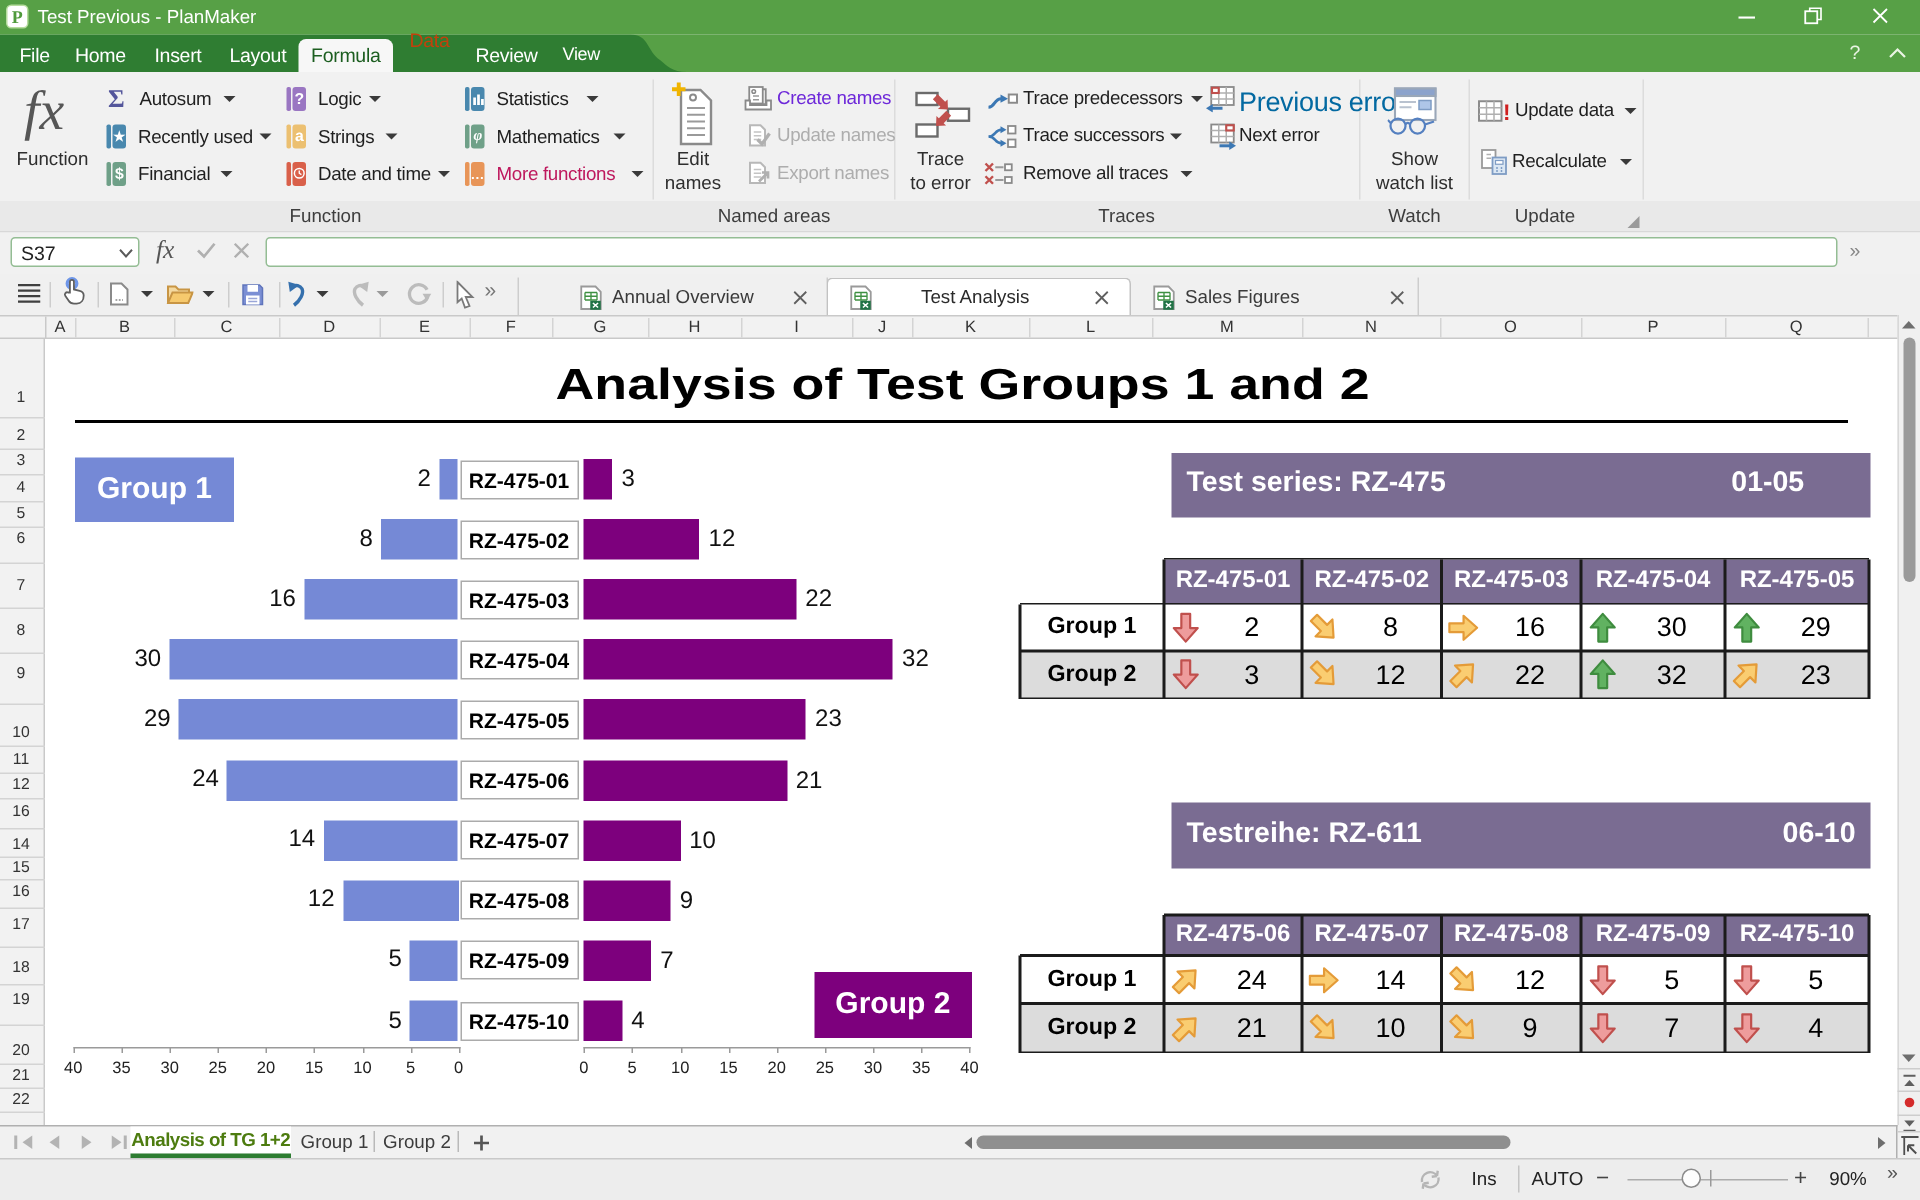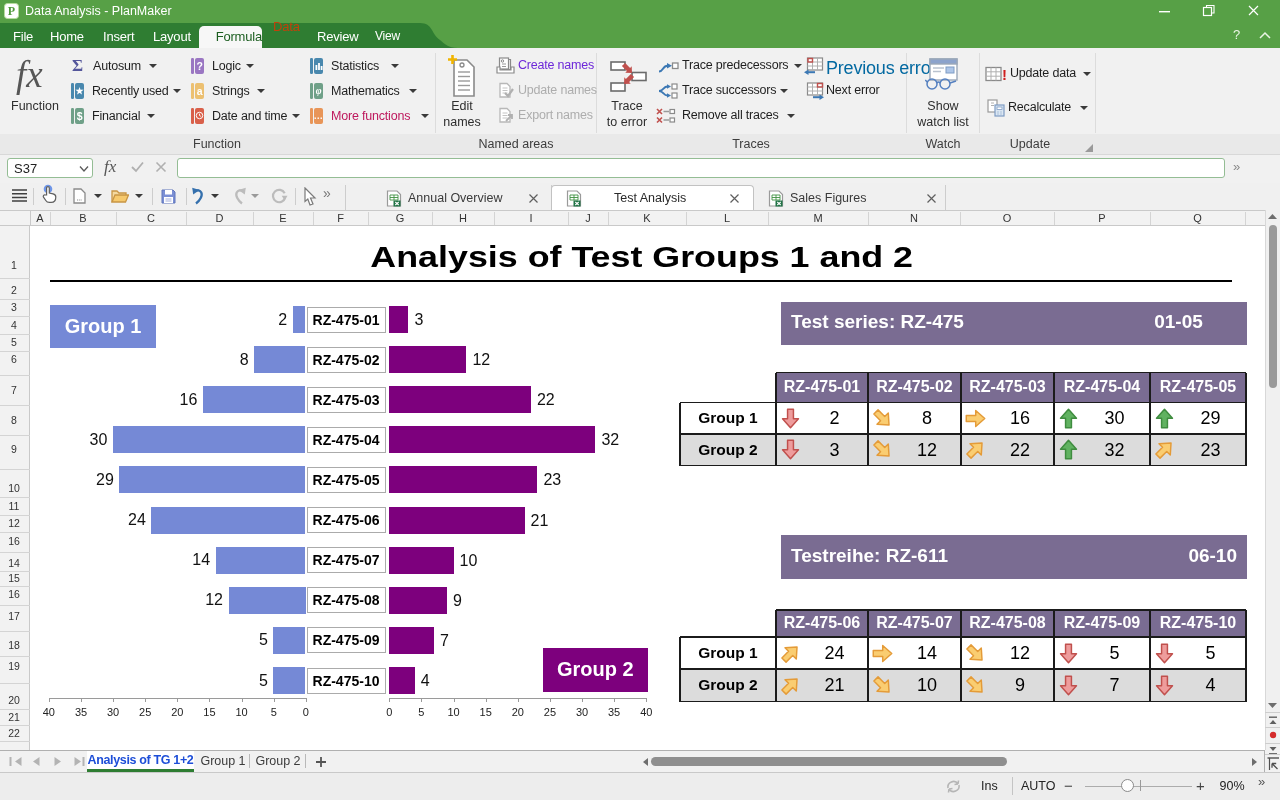--- a/index.html
+++ b/index.html
@@ -14,38 +14,38 @@
 .ic .q{position:absolute;left:4px;top:0;width:9px;height:16px;border-radius:2px;color:#fff;font-weight:bold;font-size:10.5px;display:flex;align-items:center;justify-content:center}
 .seprib{position:absolute;width:1px;background:#dcdcdc;top:53px;height:80px}
 .glabel{position:absolute;top:134px;height:20px;line-height:20px;font-size:12.5px;color:#3d3d3d;text-align:center}
 .vline{position:absolute;width:1px;background:#cdcdcd}
 .hline{position:absolute;height:1px;background:#cdcdcd}
 </style></head><body>
 
 <div class="a" style="left:0;top:0;width:1280px;height:23px;background:#57a046"></div>
 <div class="a" style="left:4px;top:3px;width:15px;height:16px;background:#fff;border-radius:3.5px;border:1.5px solid #b6dc9e"></div>
 <div class="tx" style="left:4px;top:3px;width:15px;height:16px;color:#4f9a3b;font-weight:bold;font-family:'Liberation Serif',serif;font-size:12px;text-align:center;line-height:16px">P</div>
-<div class="tx" style="left:25px;top:4px;font-size:12.5px;color:#fff">Data Analysis - PlanMaker</div>
+<div class="tx" style="left:25px;top:4px;font-size:12.5px;color:#fff">Test Previous - PlanMaker</div>
 <svg class="a" style="left:1150px;top:0" width="130" height="23" viewBox="0 0 130 23">
  <rect x="9" y="11" width="11" height="1.4" fill="#fff"></rect>
  <rect x="53.5" y="7.5" width="8" height="8" fill="none" stroke="#fff" stroke-width="1.2"></rect>
  <path d="M56.5 7.5 V5.5 H64 V13 H62" fill="none" stroke="#fff" stroke-width="1.1"></path>
  <path d="M99 6 l9 9 M108 6 l-9 9" stroke="#fff" stroke-width="1.2"></path>
 </svg>
 
 <div class="a" style="left:0;top:23px;width:1280px;height:25px;background:#57a046"></div>
 <svg class="a" style="left:0;top:23px" width="470" height="25" viewBox="0 0 470 25">
  <path d="M0,0 H420 C433,0 431,11 440,17 C445,21 448,25 458,25 H0 Z" fill="#2f7d32"></path>
 </svg>
 <div class="tx" style="left:13px;top:29px;font-size:13px;letter-spacing:-0.2px;color:#fff">File</div>
 <div class="tx" style="left:50px;top:29px;font-size:13px;letter-spacing:-0.2px;color:#fff">Home</div>
 <div class="tx" style="left:103px;top:29px;font-size:13px;letter-spacing:-0.2px;color:#fff">Insert</div>
 <div class="tx" style="left:153px;top:29px;font-size:13px;letter-spacing:-0.2px;color:#fff">Layout</div>
 <div class="a" style="left:199px;top:26px;width:63px;height:22px;background:#f7f7f7;border-radius:5px 5px 0 0"></div>
-<div class="tx" style="left:199px;top:29px;width:63px;text-align:right;font-size:13px;letter-spacing:-0.2px;color:#1c5e20;">Formula</div>
+<div class="tx" style="left:199px;top:29px;width:63px;text-align:center;font-size:13px;letter-spacing:-0.2px;color:#1c5e20;">Formula</div>
 <div class="tx" style="left:273px;top:19px;font-size:13px;letter-spacing:-0.2px;color:#c2410c">Data</div>
 <div class="tx" style="left:317px;top:29px;font-size:13px;letter-spacing:-0.2px;color:#fff">Review</div>
 <div class="tx" style="left:375px;top:29px;font-size:12px;letter-spacing:-0.2px;color:#fff">View</div>
 <div class="tx" style="left:1233px;top:27px;font-size:13px;color:#eaf4e4">?</div>
 <svg class="a" style="left:1258px;top:31px" width="14" height="9" viewBox="0 0 14 9">
     <path d="M2 7 L7 2 L12 7" fill="none" stroke="#eaf4e4" stroke-width="1.5"></path>
   </svg>
 
 <div class="a" style="left:0;top:48px;width:1280px;height:86px;background:#f1f1f1"></div>
 <div class="a" style="left:0;top:134px;width:1280px;height:20px;background:#e9e9e9"></div>
@@ -738,21 +738,21 @@
   <rect x="1.5" y="1" width="2" height="9"></rect>
       <path d="M13.5 1 V10 L7 5.5 Z"></path>
   <path d="M31.5 1 V10 L25 5.5 Z"></path>
   <path d="M46.5 1 V10 L53 5.5 Z"></path>
   <path d="M66.5 1 V10 L73 5.5 Z"></path>
       <rect x="74.5" y="1" width="2" height="9"></rect>
  </g>
 </svg>
 <div class="a" style="left:87px;top:750.5px;width:107px;height:18.5px;background:#fff"></div>
 <div class="a" style="left:87px;top:769px;width:107px;height:3px;background:#2e7d32"></div>
-<div class="tx ctr" style="left:87px;top:753px;width:107px;font-size:12.5px;font-weight:bold;letter-spacing:-0.35px;color:#1d4ed8">Analysis of TG 1+2</div>
+<div class="tx ctr" style="left:87px;top:753px;width:107px;font-size:12.5px;font-weight:bold;letter-spacing:-0.35px;color:#4d7c0f">Analysis of TG 1+2</div>
 <div class="tx ctr" style="left:200px;top:754px;width:46px;font-size:12.5px;color:#3c3c3c">Group 1</div>
 <div class="vline" style="left:249px;top:754px;height:14px;background:#b9b9b9"></div>
 <div class="tx ctr" style="left:255px;top:754px;width:46px;font-size:12.5px;color:#3c3c3c">Group 2</div>
 <div class="vline" style="left:305px;top:754px;height:14px;background:#b9b9b9"></div>
 <svg class="a" style="left:315px;top:756px" width="12" height="12" viewBox="0 0 12 12">
     <path d="M6 1 V11 M1 6 H11" stroke="#555" stroke-width="1.8"></path>
   </svg>
 <svg class="a" style="left:641px;top:757px" width="10" height="10" viewBox="0 0 10 10">
     <path d="M7 1 L2 5 L7 9 Z" fill="#6e6e6e"></path>
   </svg>

